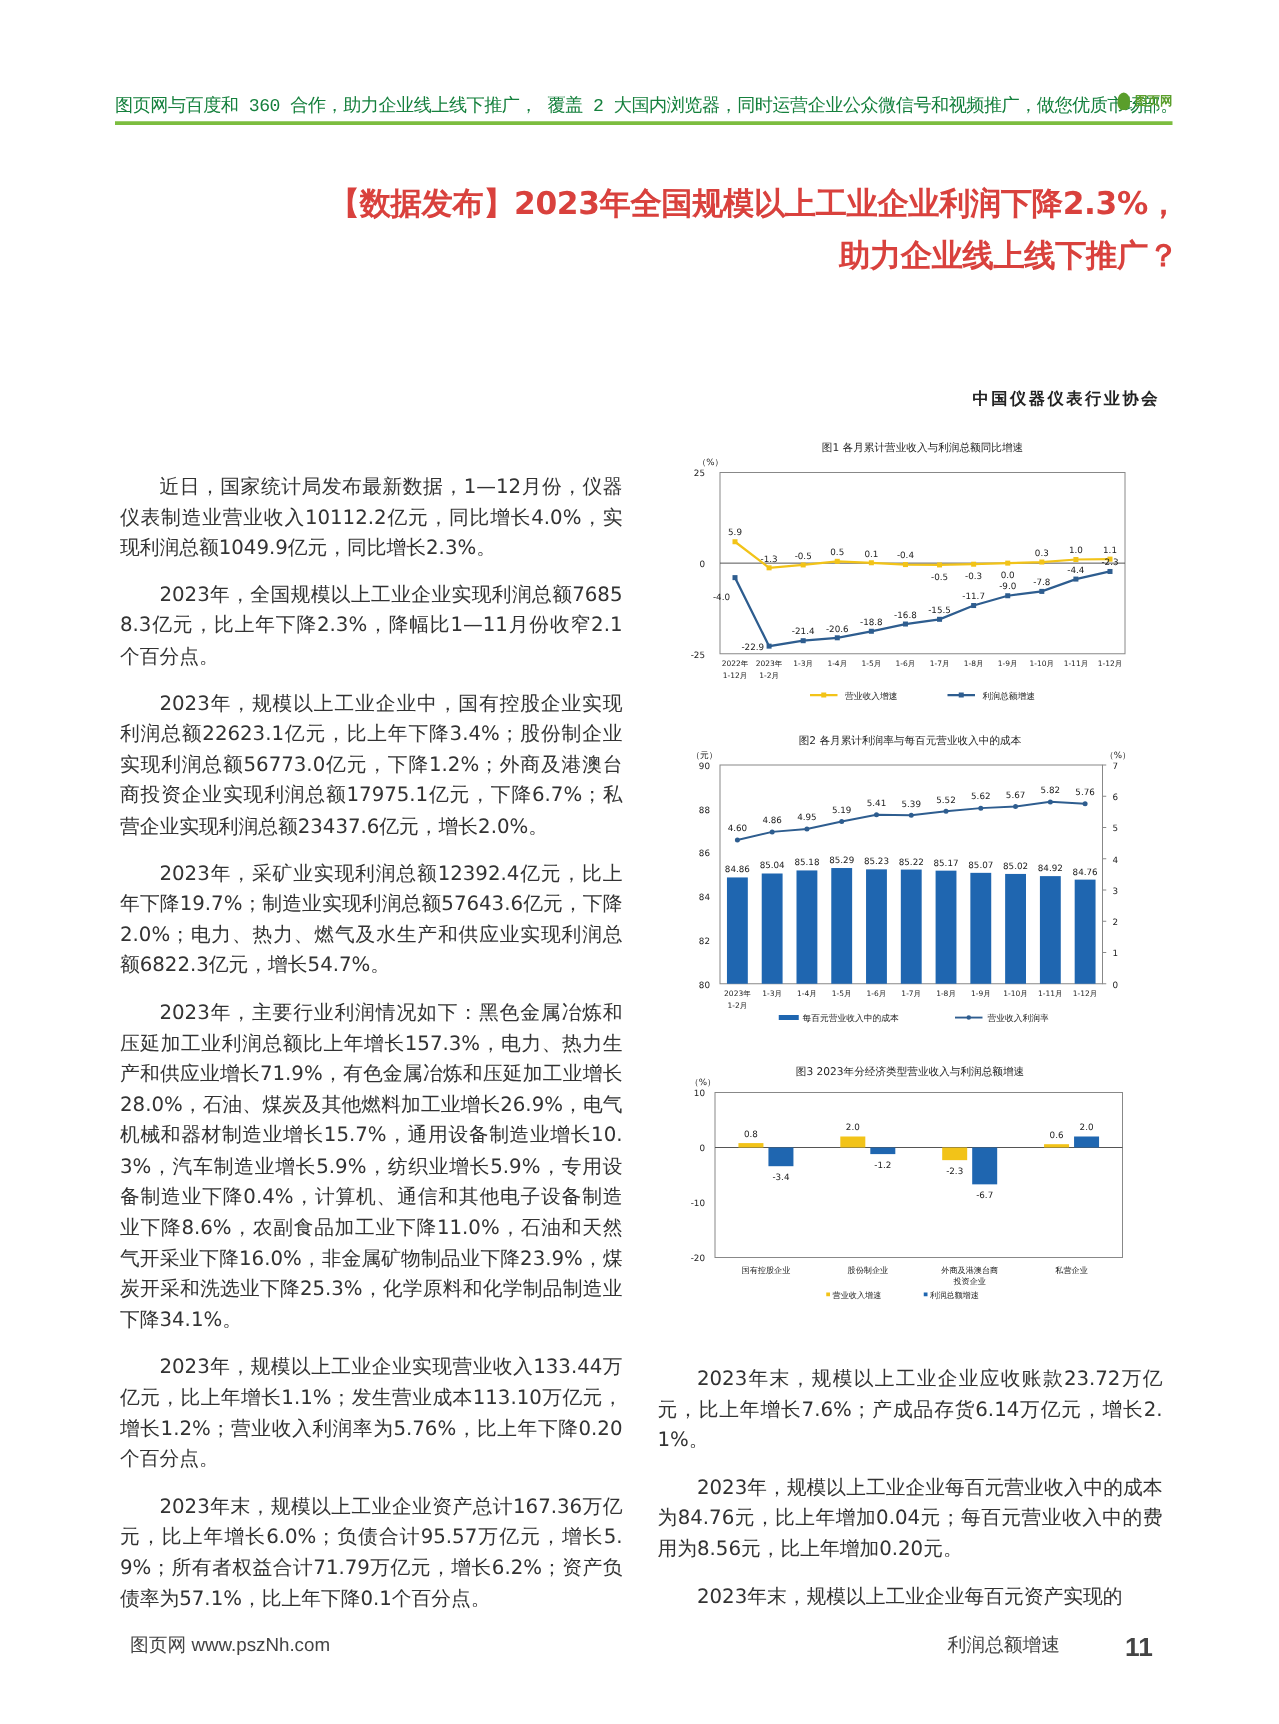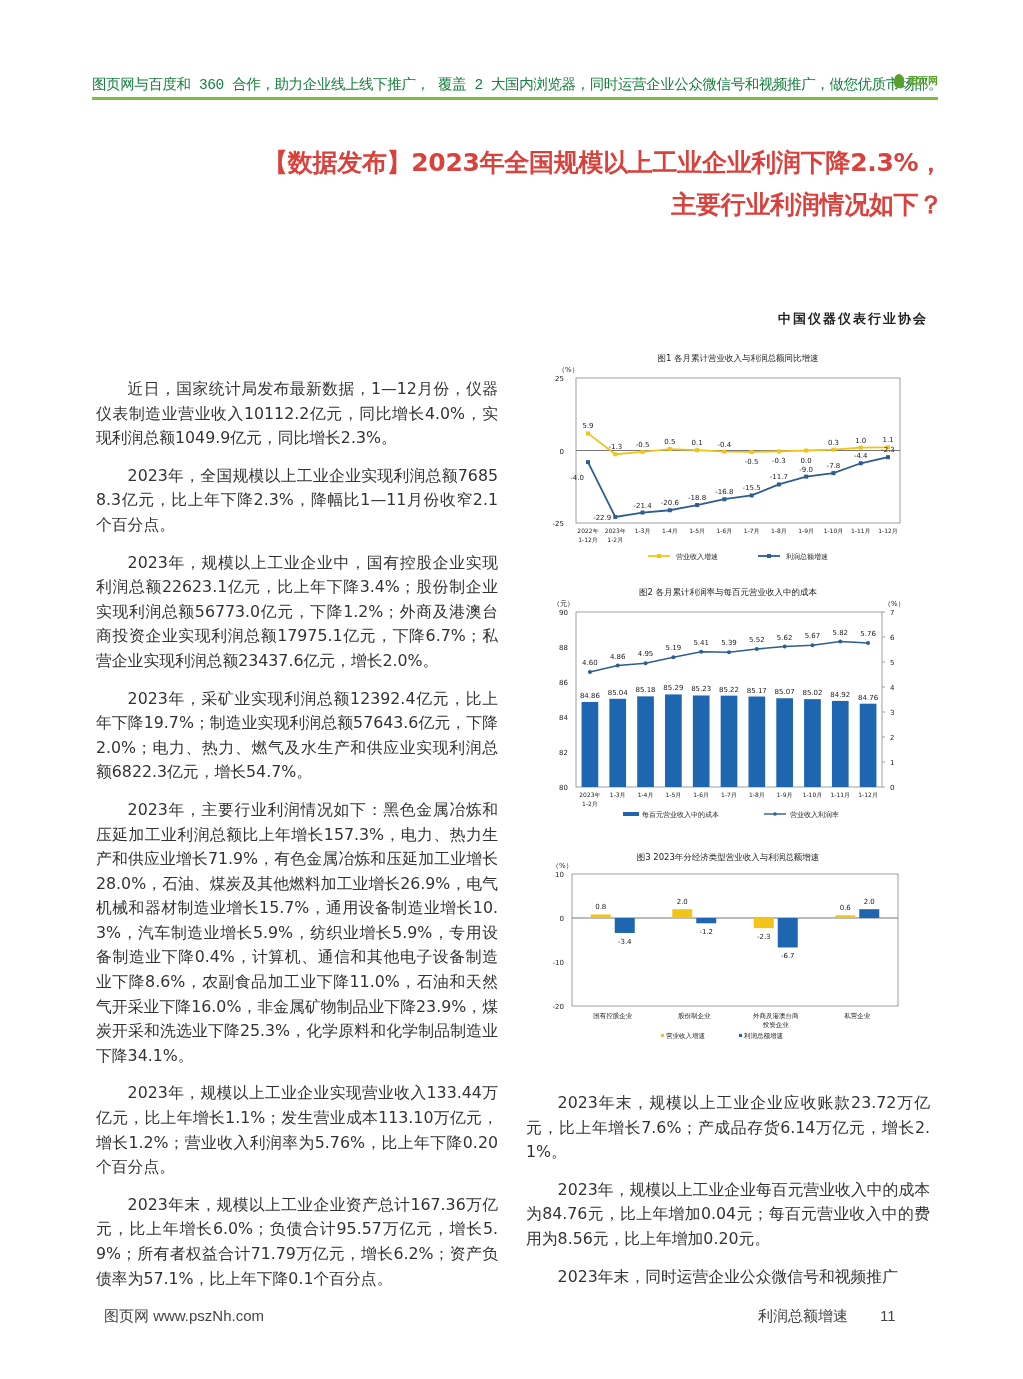--- a/index.html
+++ b/index.html
@@ -22,35 +22,35 @@
   .col-left { left: 96px; top: 340px; width: 402px; }
   .col-right { left: 526px; top: 1054px; width: 404px; }
   .col p { text-indent: 2em; margin-bottom: 13px; text-align: justify; word-break: break-all; }
 
   .chart { position: absolute; }
   .chart svg { display: block; }
   .chart text { font-family: "DejaVu Sans", sans-serif; }
 
   .footer-left { position: absolute; left: 94px; top: 1307px; font-family: "Liberation Sans", sans-serif; font-size: 15px; color: #444; margin-left: 10px; }
   .footer-right { position: absolute; left: 758px; top: 1307px; font-family: "Liberation Sans", sans-serif; font-size: 15px; color: #444; }
-  .footer-page { position: absolute; left: 880px; top: 1307px; font-family: "Liberation Sans", sans-serif; font-size: 15px; color: #444; }
+  .footer-page { position: absolute; left: 900px; top: 1307px; font-family: "Liberation Sans", sans-serif; font-size: 21px; color: #444; font-weight: bold; }
 </style>
 </head>
 <body>
 
 <div class="banner">
   <span class="banner-text">图页网与百度和 360 合作，助力企业线上线下推广， 覆盖 2 大国内浏览器，同时运营企业公众微信号和视频推广，做您优质市场部。</span>
   <span class="banner-logo">
     <span class="leaf"></span>
     <span class="lt">图页网</span>
   </span>
 </div>
 
 <div class="title title1">【数据发布】2023年全国规模以上工业企业利润下降2.3%，</div>
-<div class="title title2">主要行业利润情况如下？</div>
+<div class="title title2">助力企业线上线下推广？</div>
 <div class="org">中国仪器仪表行业协会</div>
 
 <div class="col col-left">
   <p>近日，国家统计局发布最新数据，1—12月份，仪器仪表制造业营业收入10112.2亿元，同比增长4.0%，实现利润总额1049.9亿元，同比增长2.3%。</p>
   <p>2023年，全国规模以上工业企业实现利润总额76858.3亿元，比上年下降2.3%，降幅比1—11月份收窄2.1个百分点。</p>
   <p>2023年，规模以上工业企业中，国有控股企业实现利润总额22623.1亿元，比上年下降3.4%；股份制企业实现利润总额56773.0亿元，下降1.2%；外商及港澳台商投资企业实现利润总额17975.1亿元，下降6.7%；私营企业实现利润总额23437.6亿元，增长2.0%。</p>
   <p>2023年，采矿业实现利润总额12392.4亿元，比上年下降19.7%；制造业实现利润总额57643.6亿元，下降2.0%；电力、热力、燃气及水生产和供应业实现利润总额6822.3亿元，增长54.7%。</p>
   <p>2023年，主要行业利润情况如下：黑色金属冶炼和压延加工业利润总额比上年增长157.3%，电力、热力生产和供应业增长71.9%，有色金属冶炼和压延加工业增长28.0%，石油、煤炭及其他燃料加工业增长26.9%，电气机械和器材制造业增长15.7%，通用设备制造业增长10.3%，汽车制造业增长5.9%，纺织业增长5.9%，专用设备制造业下降0.4%，计算机、通信和其他电子设备制造业下降8.6%，农副食品加工业下降11.0%，石油和天然气开采业下降16.0%，非金属矿物制品业下降23.9%，煤炭开采和洗选业下降25.3%，化学原料和化学制品制造业下降34.1%。</p>
   <p>2023年，规模以上工业企业实现营业收入133.44万亿元，比上年增长1.1%；发生营业成本113.10万亿元，增长1.2%；营业收入利润率为5.76%，比上年下降0.20个百分点。</p>
   <p>2023年末，规模以上工业企业资产总计167.36万亿元，比上年增长6.0%；负债合计95.57万亿元，增长5.9%；所有者权益合计71.79万亿元，增长6.2%；资产负债率为57.1%，比上年下降0.1个百分点。</p>
@@ -263,18 +263,18 @@
       <rect x="123" y="186" width="3" height="3" fill="#f2c318"></rect>
       <text x="128" y="190" font-size="6.5" fill="#222">营业收入增速</text>
       <rect x="201" y="186" width="3" height="3" fill="#1f66b0"></rect>
       <text x="206" y="190" font-size="6.5" fill="#222">利润总额增速</text>
     </svg>
   </div>
 
 <div class="col col-right">
   <p>2023年末，规模以上工业企业应收账款23.72万亿元，比上年增长7.6%；产成品存货6.14万亿元，增长2.1%。</p>
   <p>2023年，规模以上工业企业每百元营业收入中的成本为84.76元，比上年增加0.04元；每百元营业收入中的费用为8.56元，比上年增加0.20元。</p>
-  <p>2023年末，同时运营企业公众微信号和视频推广</p>
+  <p>2023年末，规模以上工业企业每百元资产实现的</p>
 </div>
 
 <div class="footer-left">图页网  www.pszNh.com</div>
 <div class="footer-right">利润总额增速</div>
 <div class="footer-page">11</div>
 
 </body></html>

